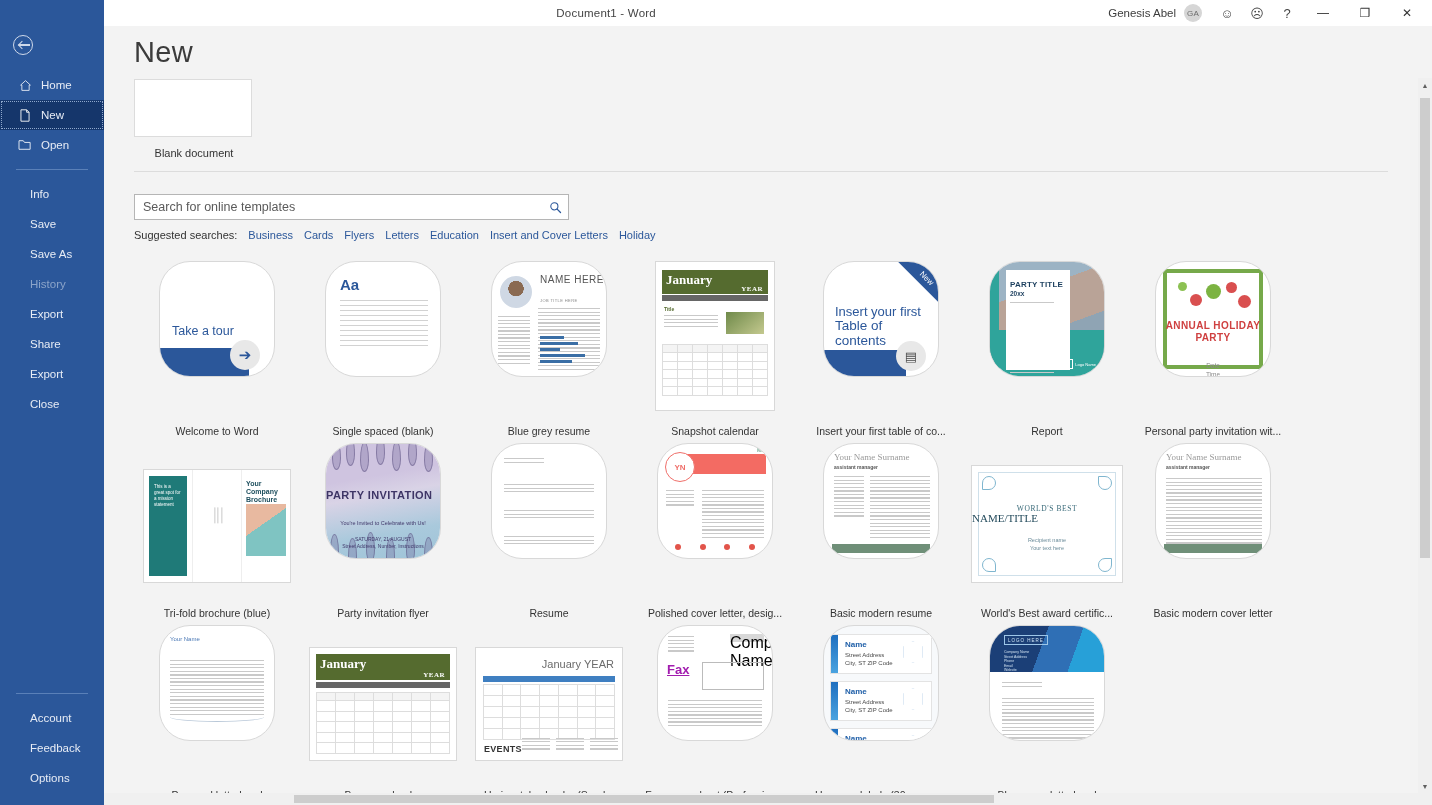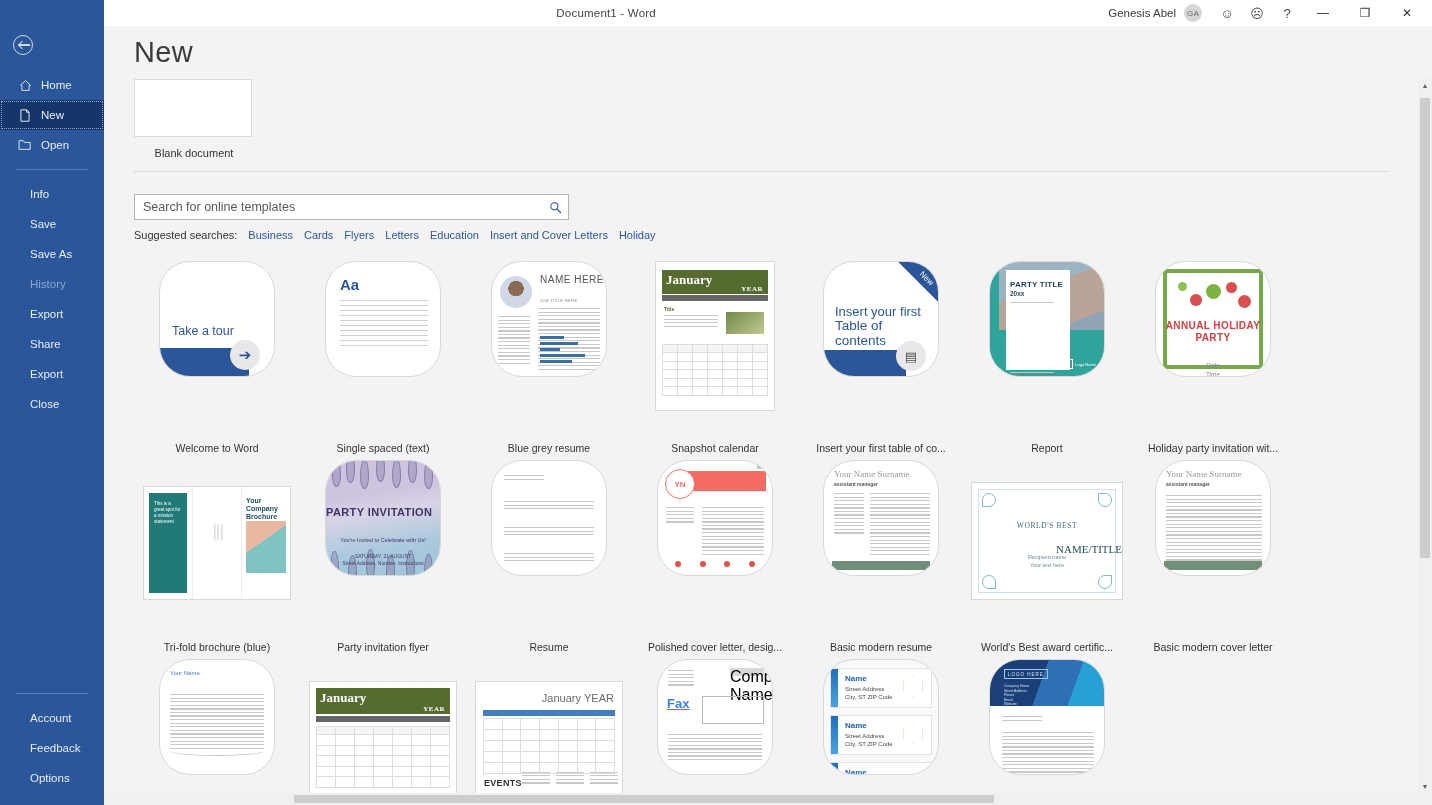--- a/index.html
+++ b/index.html
@@ -133,21 +133,21 @@
     padding-top: 4px; padding-bottom: 2px;
   }
   .thumb-area {
     height: 155px; display: flex; align-items: flex-start; justify-content: center;
     width: 100%;
   }
   .thumb {
     background: #fff; border: 1px solid #d8d8d8; position: relative; overflow: hidden;
   }
   .card-label {
-    font-size: 10.5px; color: #333; margin-top: 26px; text-align: right;
+    font-size: 10.5px; color: #333; margin-top: 9px; text-align: right;
     white-space: nowrap; overflow: hidden; max-width: 160px;
   }
 
   
   .t-portrait { width: 116px; height: 116px; border-radius: 31px; }
   .t-landscape { width: 148px; height: 114px; }
   .t-wide { width: 152px; height: 118px; }
 
   
   .tour-text {
@@ -257,40 +257,40 @@
   .pcl-dots { position: absolute; left: 8px; right: 8px; bottom: 8px; display: flex; justify-content: space-around; }
   .pcl-dot { width: 6px; height: 6px; border-radius: 50%; background: #e2544a; }
 
   .bmr-name { position: absolute; left: 10px; top: 8px; font-size: 9px; font-family: "Liberation Serif", serif; color: #2c2c2c; }
   .bmr-name span { color: #9a9a9a; }
   .bmr-role { position: absolute; left: 10px; top: 20px; font-size: 5px; font-weight: bold; color: #555; }
   .bmr-foot { position: absolute; left: 8px; right: 8px; bottom: 5px; height: 9px; background: #6f8f78; }
 
   .wb-frame { position: absolute; left: 6px; top: 6px; right: 6px; bottom: 6px; border: 1px solid #cfe0ea; }
   .wb-t1 { position: absolute; left: 0; right: 0; top: 38px; text-align: center; font-family: "Liberation Serif", serif; font-size: 7.5px; color: #3a6b7a; letter-spacing: .6px; }
-  .wb-t2 { position: absolute; left: 0; right: 0; top: 60px; text-align: right; font-family: "Liberation Serif", serif; font-size: 11px; color: #244b5c; }
+  .wb-t2 { position: absolute; left: 0; right: 0; top: 46px; text-align: left; font-family: "Liberation Serif", serif; font-size: 11px; color: #244b5c; }
   .wb-t3 { position: absolute; left: 0; right: 0; top: 70px; text-align: center; font-size: 5.5px; color: #6a8b99; line-height: 8px; }
   .swirl { position: absolute; width: 14px; height: 14px; border: 1.4px solid #7fb6cf; border-radius: 50% 50% 50% 0; }
 
   .pl-name { position: absolute; left: 10px; top: 10px; font-size: 6px; color: #4a78b5; }
   .pl-wave { position: absolute; left: 10px; right: 10px; bottom: 18px; height: 10px;
     border-bottom: 1px solid #b9c8d8; border-radius: 0 0 50% 50%; }
 
   .hc-title { position: absolute; right: 8px; top: 10px; font-size: 11px; color: #3f7fc1; font-weight: bold; }
   .hc-title span { color: #6b6b6b; font-weight: normal; }
   .hc-strip { position: absolute; left: 7px; right: 7px; top: 28px; height: 6px; background: #3f7fc1; }
   .hc-grid {
     position: absolute; left: 7px; right: 7px; top: 36px; height: 56px;
     display: grid; grid-template-columns: repeat(7, 1fr); grid-template-rows: repeat(5, 1fr);
     border-left: 1px solid #ddd; border-top: 1px solid #ddd;
   }
   .hc-grid div { border-right: 1px solid #ddd; border-bottom: 1px solid #ddd; }
   .hc-events { position: absolute; left: 8px; bottom: 6px; font-size: 9px; font-weight: bold; color: #333; letter-spacing: .3px; }
 
-  .fax-t { position: absolute; left: 9px; top: 36px; font-size: 13px; font-weight: bold; color: #3b82f6; text-decoration: underline; }
+  .fax-t { position: absolute; left: 9px; top: 36px; font-size: 13px; font-weight: bold; color: #a21caf; text-decoration: underline; }
   .fax-box { position: absolute; left: 44px; top: 36px; right: 8px; height: 28px; border: 1px solid #bbb; }
 
   .hex-card {
     position: absolute; left: 6px; right: 6px; height: 40px; background: #fff;
     border: 1px solid #e3e3e3; overflow: hidden;
   }
   .hex-bar { position: absolute; left: 0; top: 0; bottom: 0; width: 7px;
     background: linear-gradient(180deg, #1f6fbf, #4aa3e0); }
   .hex-name { position: absolute; left: 14px; top: 5px; font-size: 8px; font-weight: bold; color: #1f5fa8; }
   .hex-addr { position: absolute; left: 14px; top: 16px; font-size: 6px; color: #4a4a4a; line-height: 8px; }
@@ -479,21 +479,21 @@
                 <i></i>
                 <i></i>
                 <i></i>
                 <i></i>
                 <i></i>
                 <i></i>
                 <i></i>
             </div>
           </div>
         </div>
-        <div class="card-label">Single spaced (text)</div>
+        <div class="card-label">Single spaced (blank)</div>
       </div>
 
       <div class="card">
         <div class="thumb-area">
           <div class="thumb t-portrait">
             <div class="res-photo"></div>
             <div class="res-name">NAME HERE</div>
             <div class="res-sub">JOB TITLE HERE</div>
             <div class="tinylines" style="left:6px;top:54px;width:32px">
               <i></i>
@@ -660,21 +660,21 @@
             <div class="orn" style="left:50px;top:22px;width:15px;height:15px;background:#7cb342"></div>
             <div class="orn" style="left:70px;top:20px;width:11px;height:11px;background:#d94f4f"></div>
             <div class="orn" style="left:82px;top:33px;width:13px;height:13px;background:#d94f4f"></div>
             <div class="hol-title">ANNUAL HOLIDAY PARTY</div>
             <div class="hol-sub">
               <div>Date</div>
               <div>Time</div>
             </div>
           </div>
         </div>
-        <div class="card-label">Holiday party invitation wit...</div>
+        <div class="card-label">Personal party invitation wit...</div>
       </div>
 
 
       <div class="card">
         <div class="thumb-area">
           <div class="thumb t-landscape" style="margin-top:26px">
             <div class="tri">
               <div class="tri-col">
                 <div class="tri-teal"></div>
                 <div style="position:absolute;left:10px;top:14px;right:10px;font-size:4.5px;color:#fff;line-height:6px">This is a great spot for a mission statement</div>

